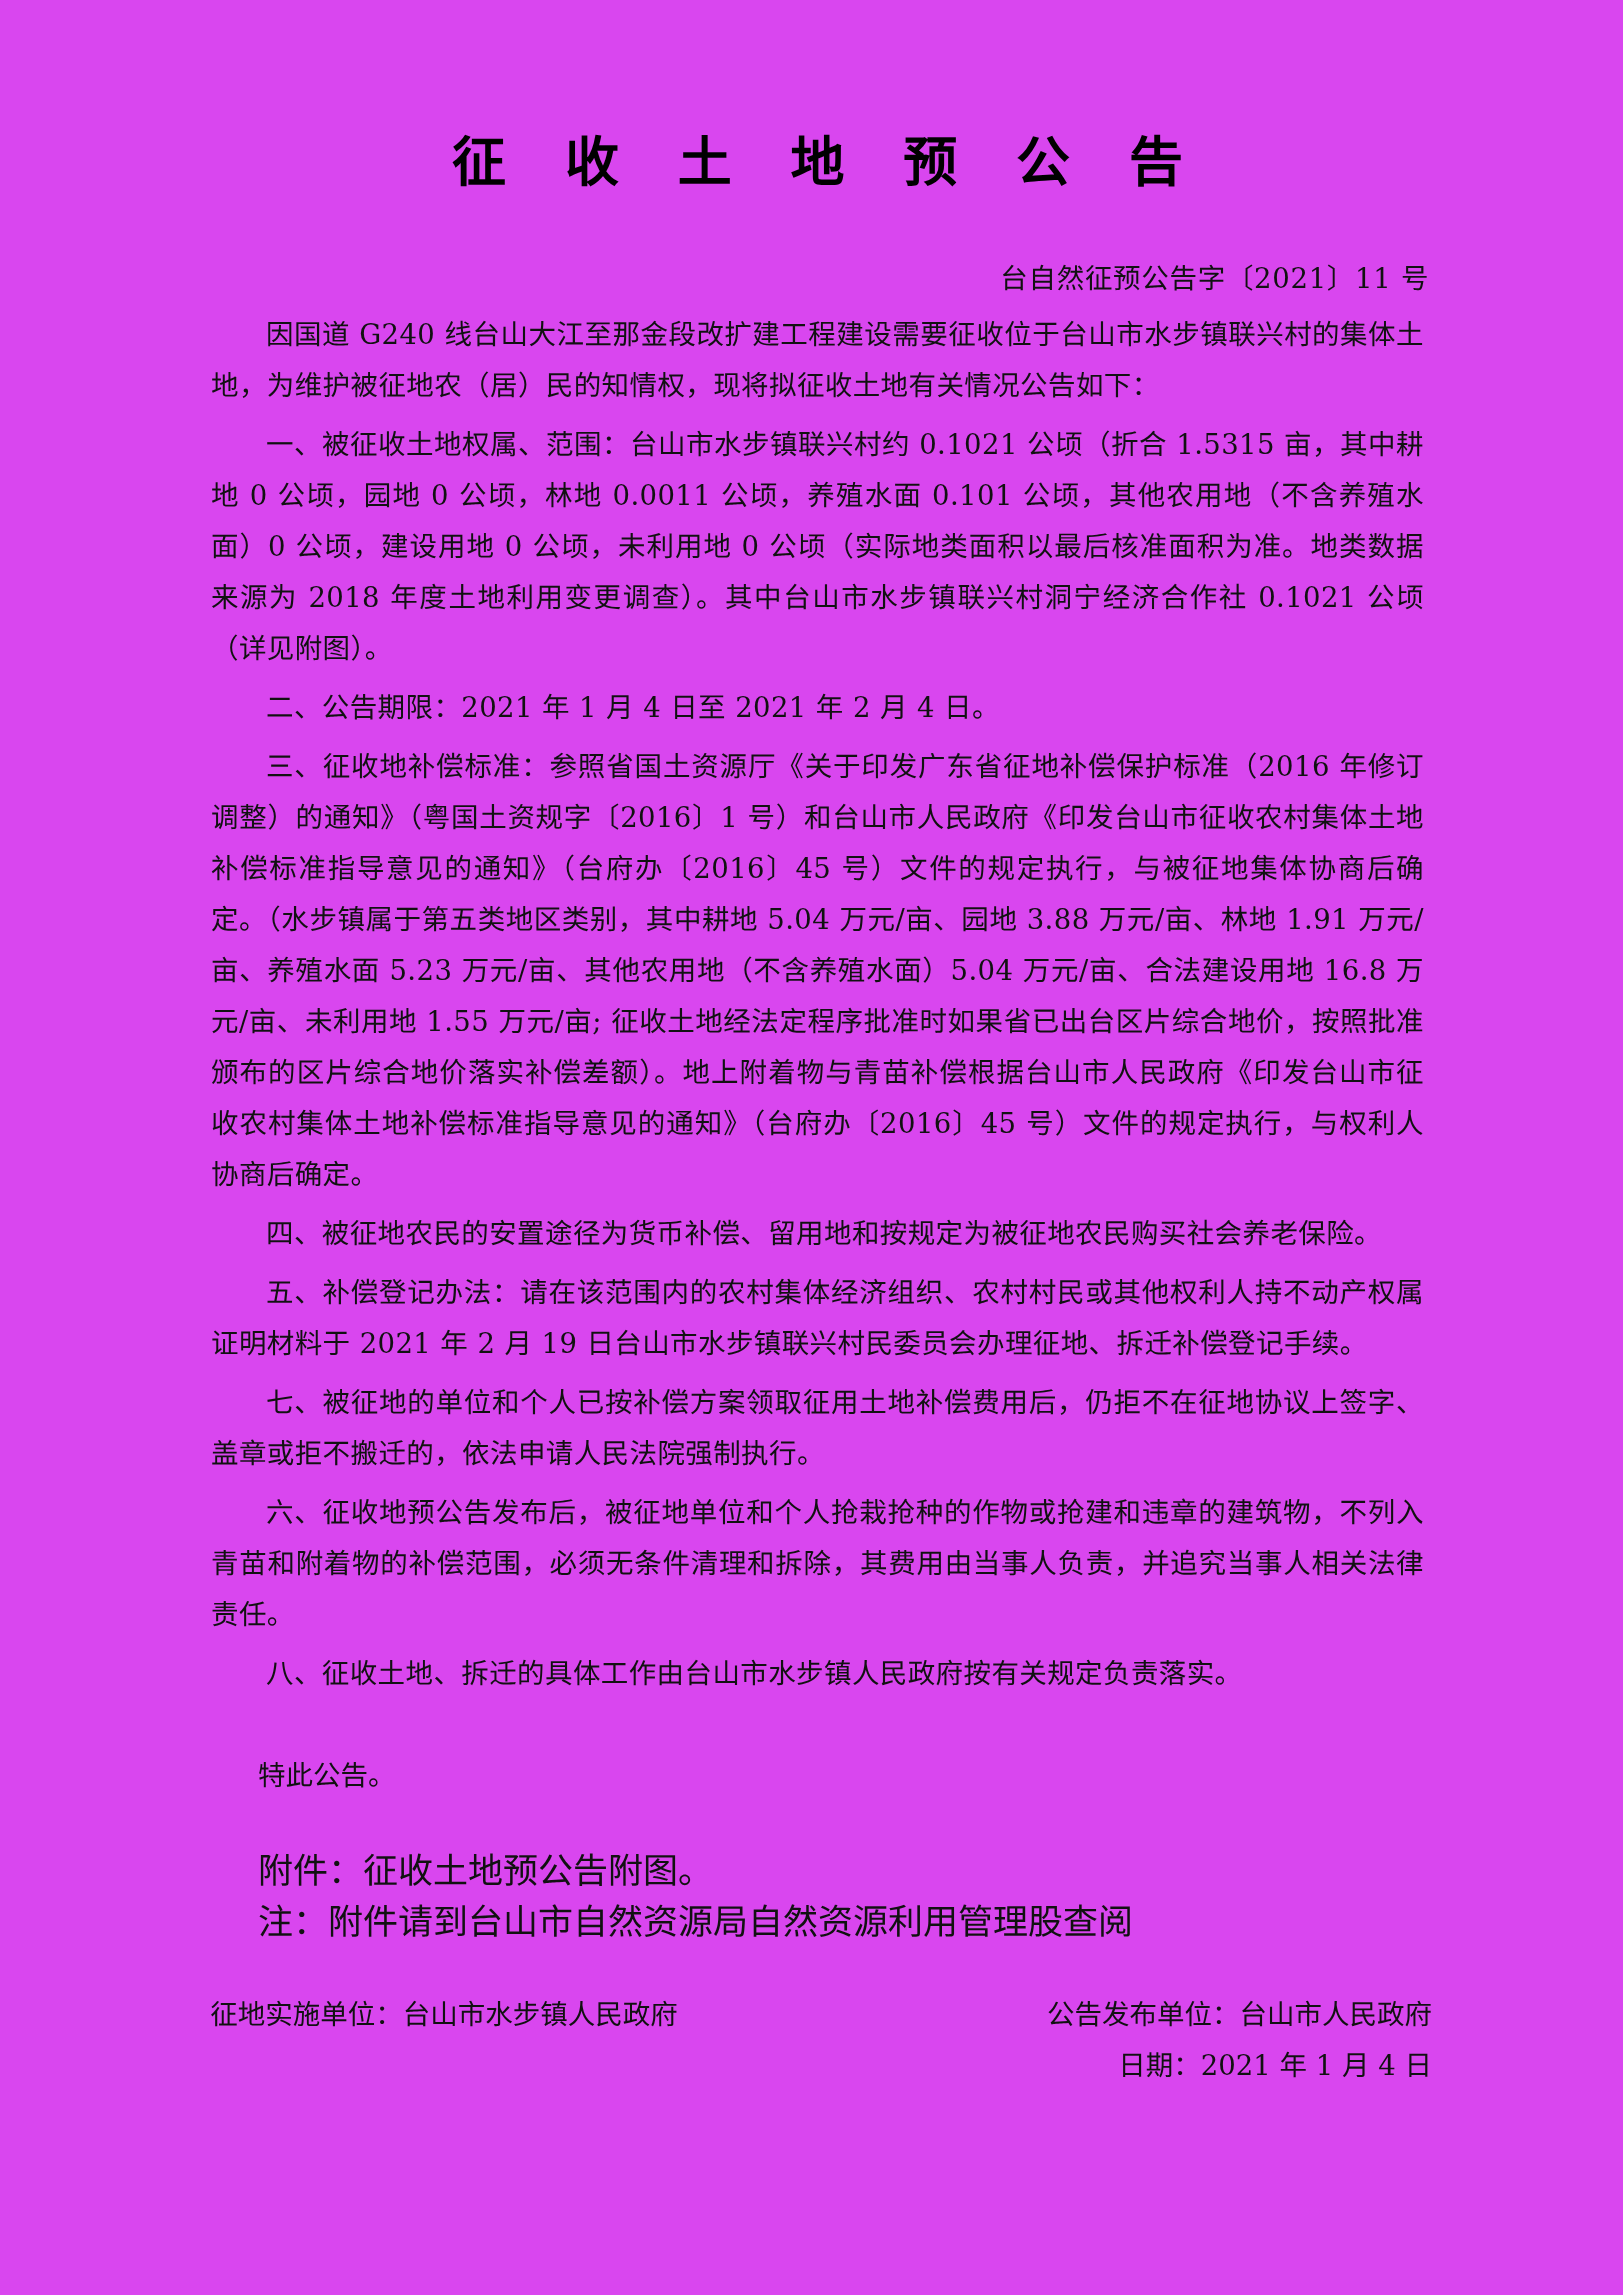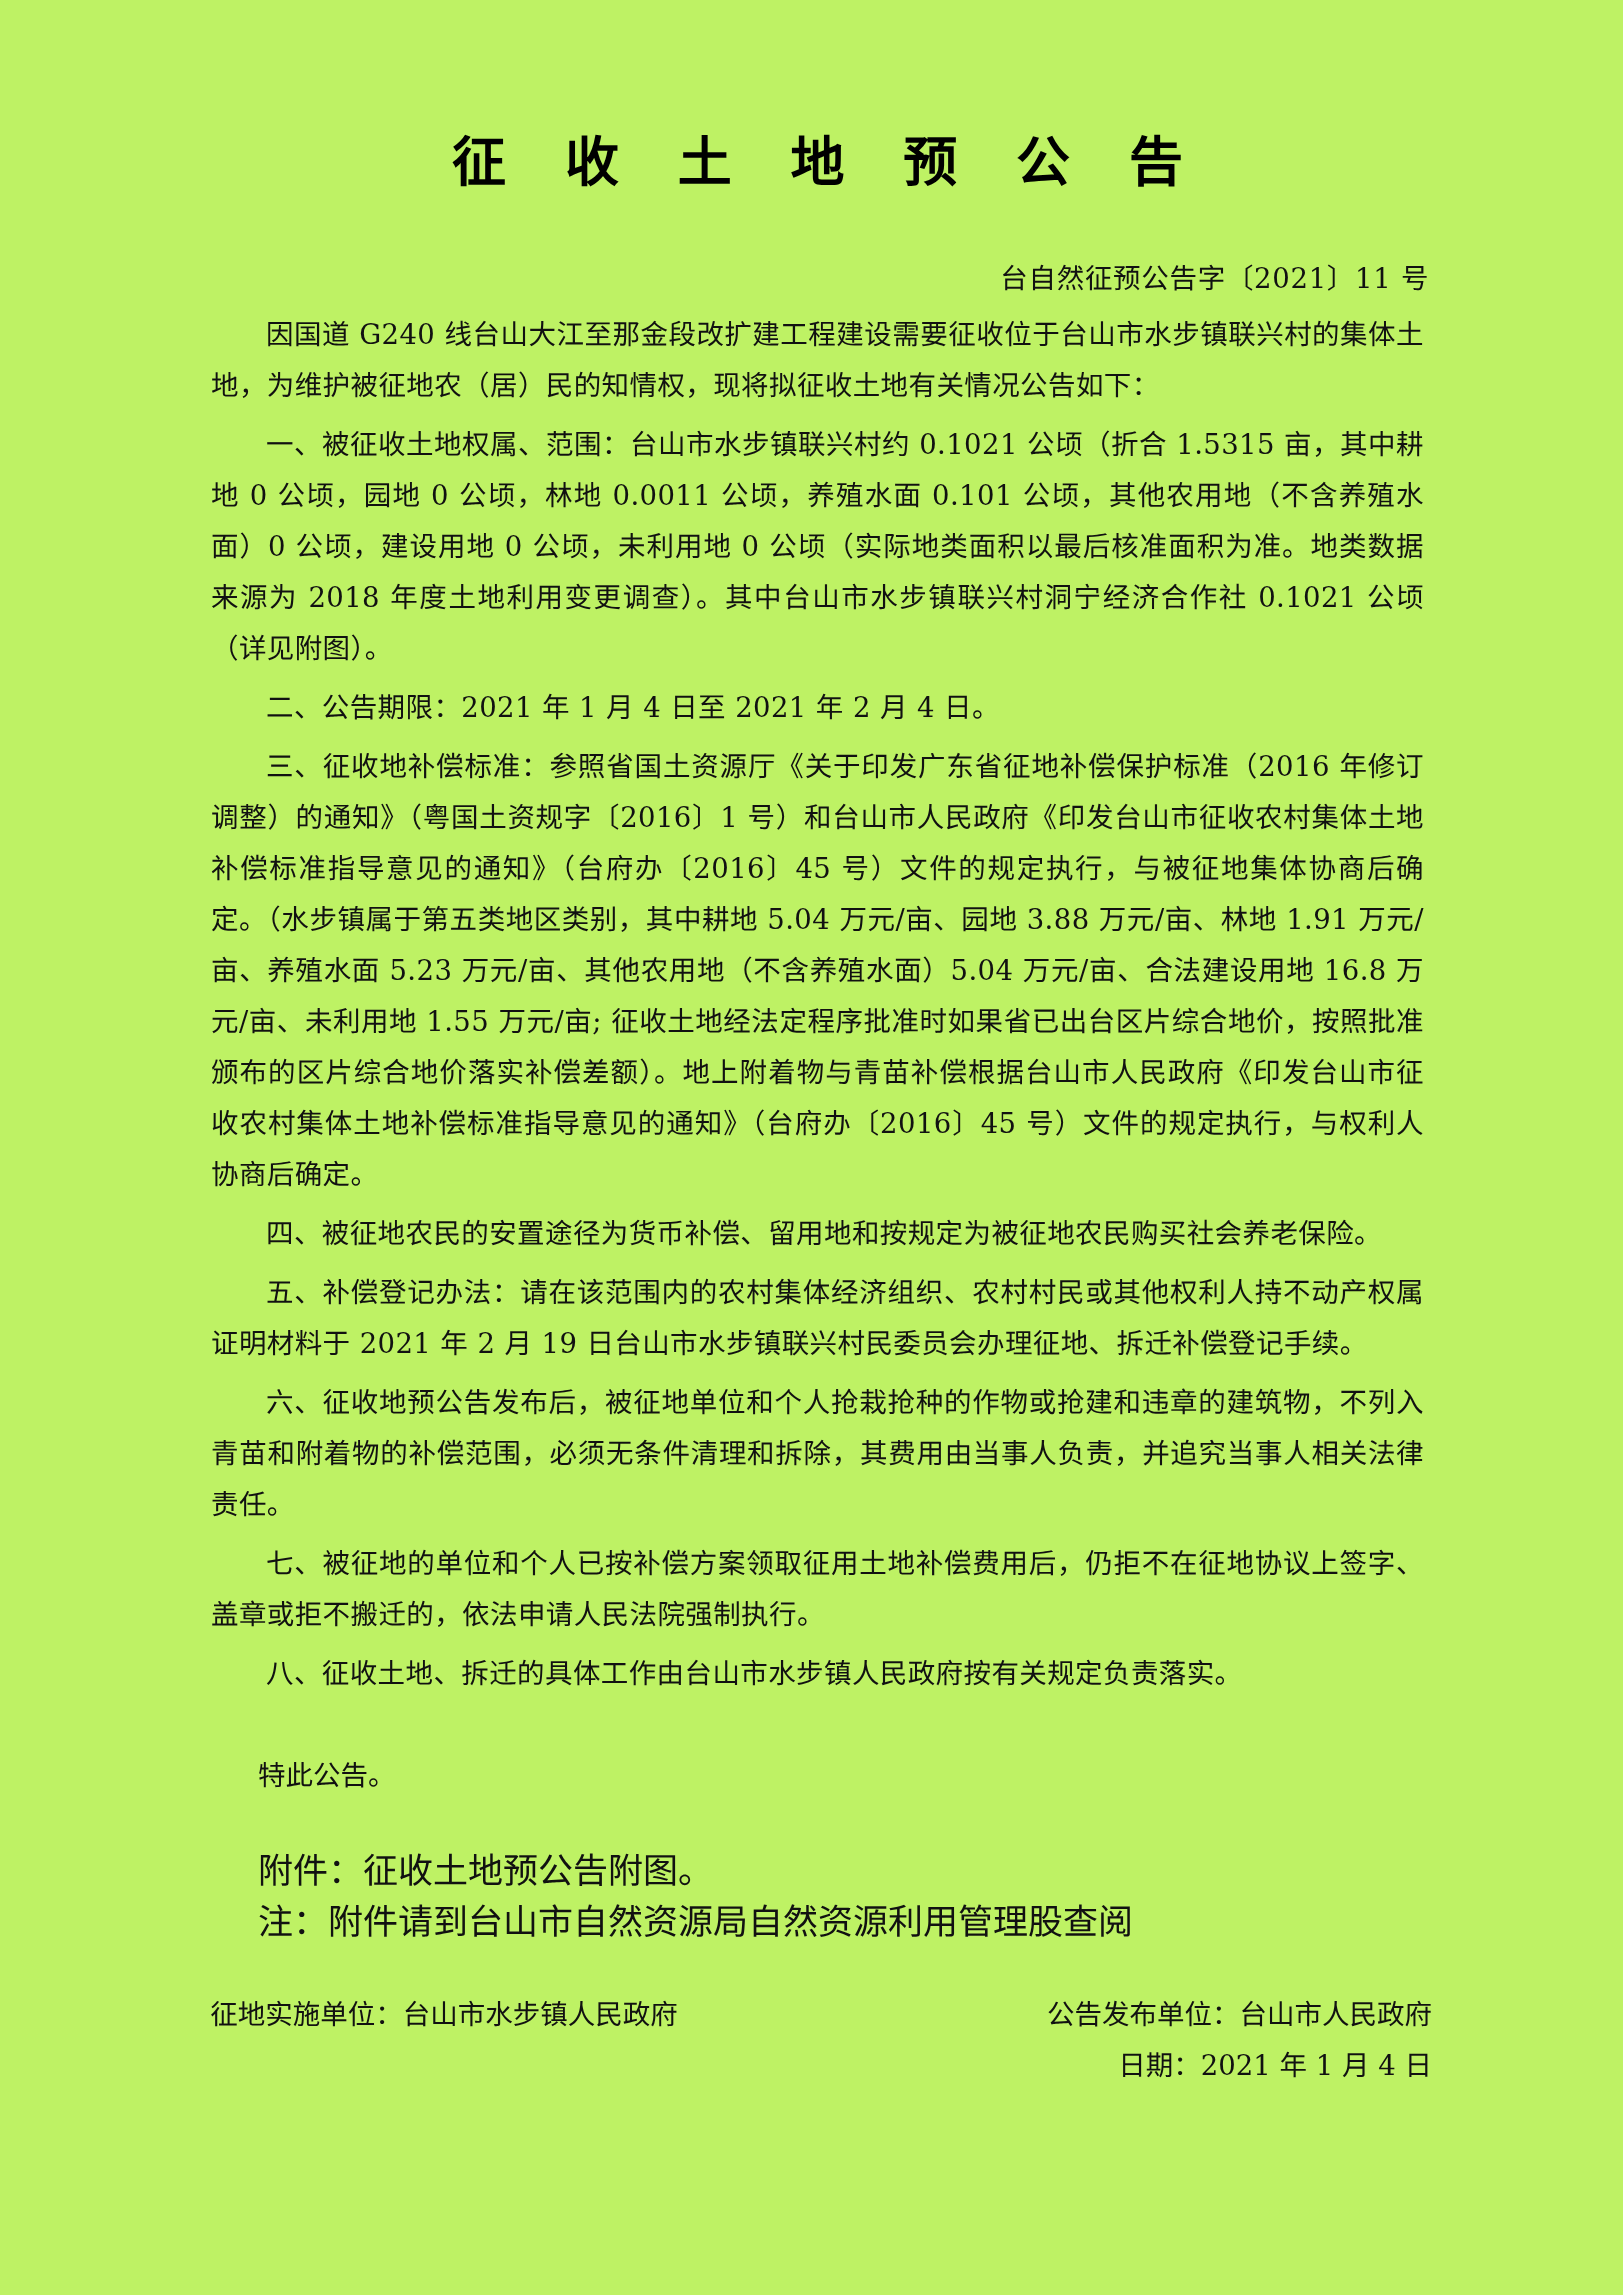--- a/index.html
+++ b/index.html
@@ -9,21 +9,21 @@
     background: #ffffff;
   }
   body {
     font-family: "DejaVu Serif", "Liberation Serif", serif;
     color: #111111;
   }
   .page {
     position: relative;
     width: 1624px;
     height: 2295px;
-    background: #bef264;
+    background: #d946ef;
     box-sizing: border-box;
     padding: 0;
     overflow: hidden;
   }
   .content {
     position: absolute;
     left: 203px;
     top: 0;
     width: 1229px;
   }
@@ -143,23 +143,23 @@
       <p class="para">一、被征收土地权属、范围：台山市水步镇联兴村约 0.1021 公顷（折合 1.5315 亩，其中耕地 0 公顷，园地 0 公顷，林地 0.0011 公顷，养殖水面 0.101 公顷，其他农用地（不含养殖水面）0 公顷，建设用地 0 公顷，未利用地 0 公顷（实际地类面积以最后核准面积为准。地类数据来源为 2018 年度土地利用变更调查）。其中台山市水步镇联兴村洞宁经济合作社 0.1021 公顷（详见附图）。</p>
 
       <p class="para tight">二、公告期限：2021 年 1 月 4 日至 2021 年 2 月 4 日。</p>
 
       <p class="para">三、征收地补偿标准：参照省国土资源厅《关于印发广东省征地补偿保护标准（2016 年修订调整）的通知》（粤国土资规字〔2016〕1 号）和台山市人民政府《印发台山市征收农村集体土地补偿标准指导意见的通知》（台府办〔2016〕45 号）文件的规定执行，与被征地集体协商后确定。（水步镇属于第五类地区类别，其中耕地 5.04 万元/亩、园地 3.88 万元/亩、林地 1.91 万元/亩、养殖水面 5.23 万元/亩、其他农用地（不含养殖水面）5.04 万元/亩、合法建设用地 16.8 万元/亩、未利用地 1.55 万元/亩; 征收土地经法定程序批准时如果省已出台区片综合地价，按照批准颁布的区片综合地价落实补偿差额）。地上附着物与青苗补偿根据台山市人民政府《印发台山市征收农村集体土地补偿标准指导意见的通知》（台府办〔2016〕45 号）文件的规定执行，与权利人协商后确定。</p>
 
       <p class="para tight">四、被征地农民的安置途径为货币补偿、留用地和按规定为被征地农民购买社会养老保险。</p>
 
       <p class="para">五、补偿登记办法：请在该范围内的农村集体经济组织、农村村民或其他权利人持不动产权属证明材料于 2021 年 2 月 19 日台山市水步镇联兴村民委员会办理征地、拆迁补偿登记手续。</p>
 
+      <p class="para">七、被征地的单位和个人已按补偿方案领取征用土地补偿费用后，仍拒不在征地协议上签字、盖章或拒不搬迁的，依法申请人民法院强制执行。</p>
+
       <p class="para">六、征收地预公告发布后，被征地单位和个人抢栽抢种的作物或抢建和违章的建筑物，不列入青苗和附着物的补偿范围，必须无条件清理和拆除，其费用由当事人负责，并追究当事人相关法律责任。</p>
-
-      <p class="para">七、被征地的单位和个人已按补偿方案领取征用土地补偿费用后，仍拒不在征地协议上签字、盖章或拒不搬迁的，依法申请人民法院强制执行。</p>
 
       <p class="para tight">八、征收土地、拆迁的具体工作由台山市水步镇人民政府按有关规定负责落实。</p>
     </div>
 
     <div class="closing">
       <p>特此公告。</p>
     </div>
 
     <div class="attachments">
       <p>附件：征收土地预公告附图。</p>

